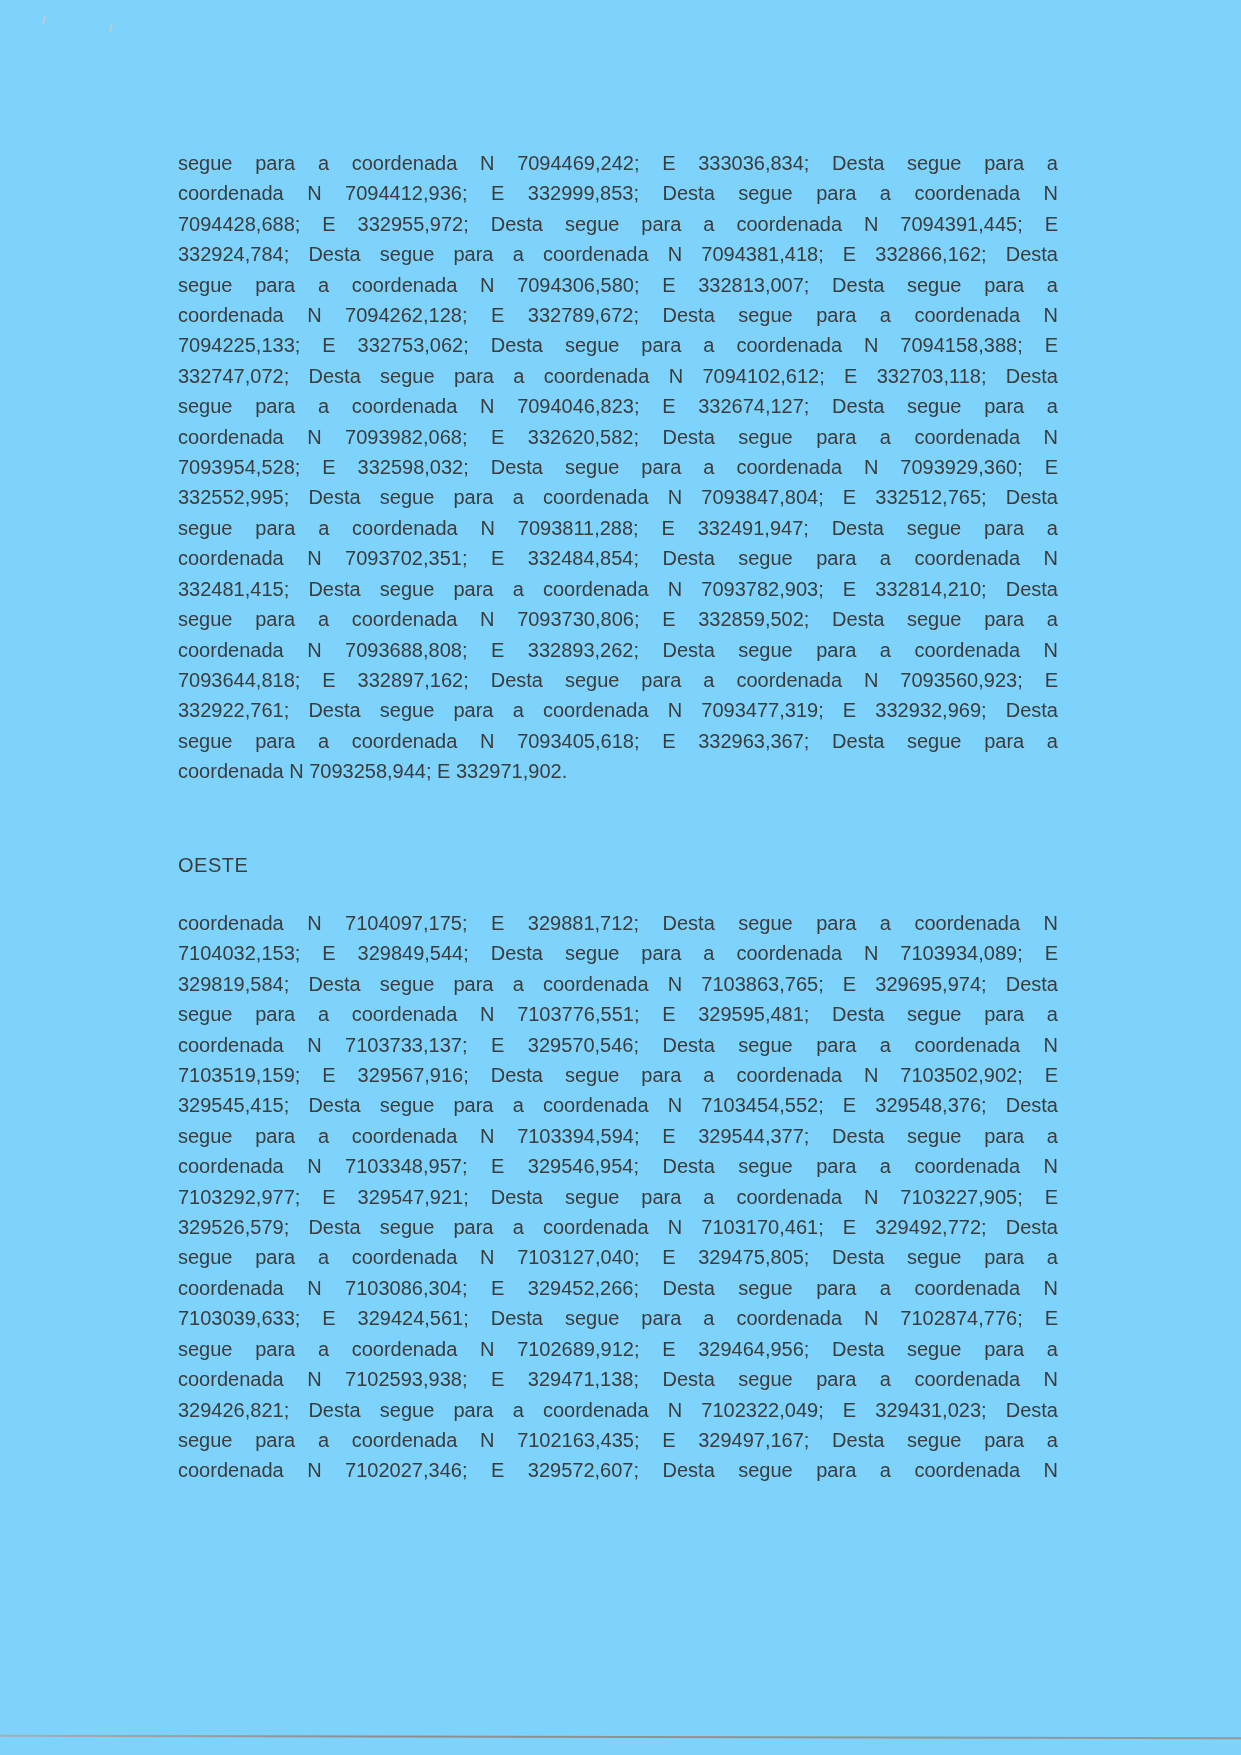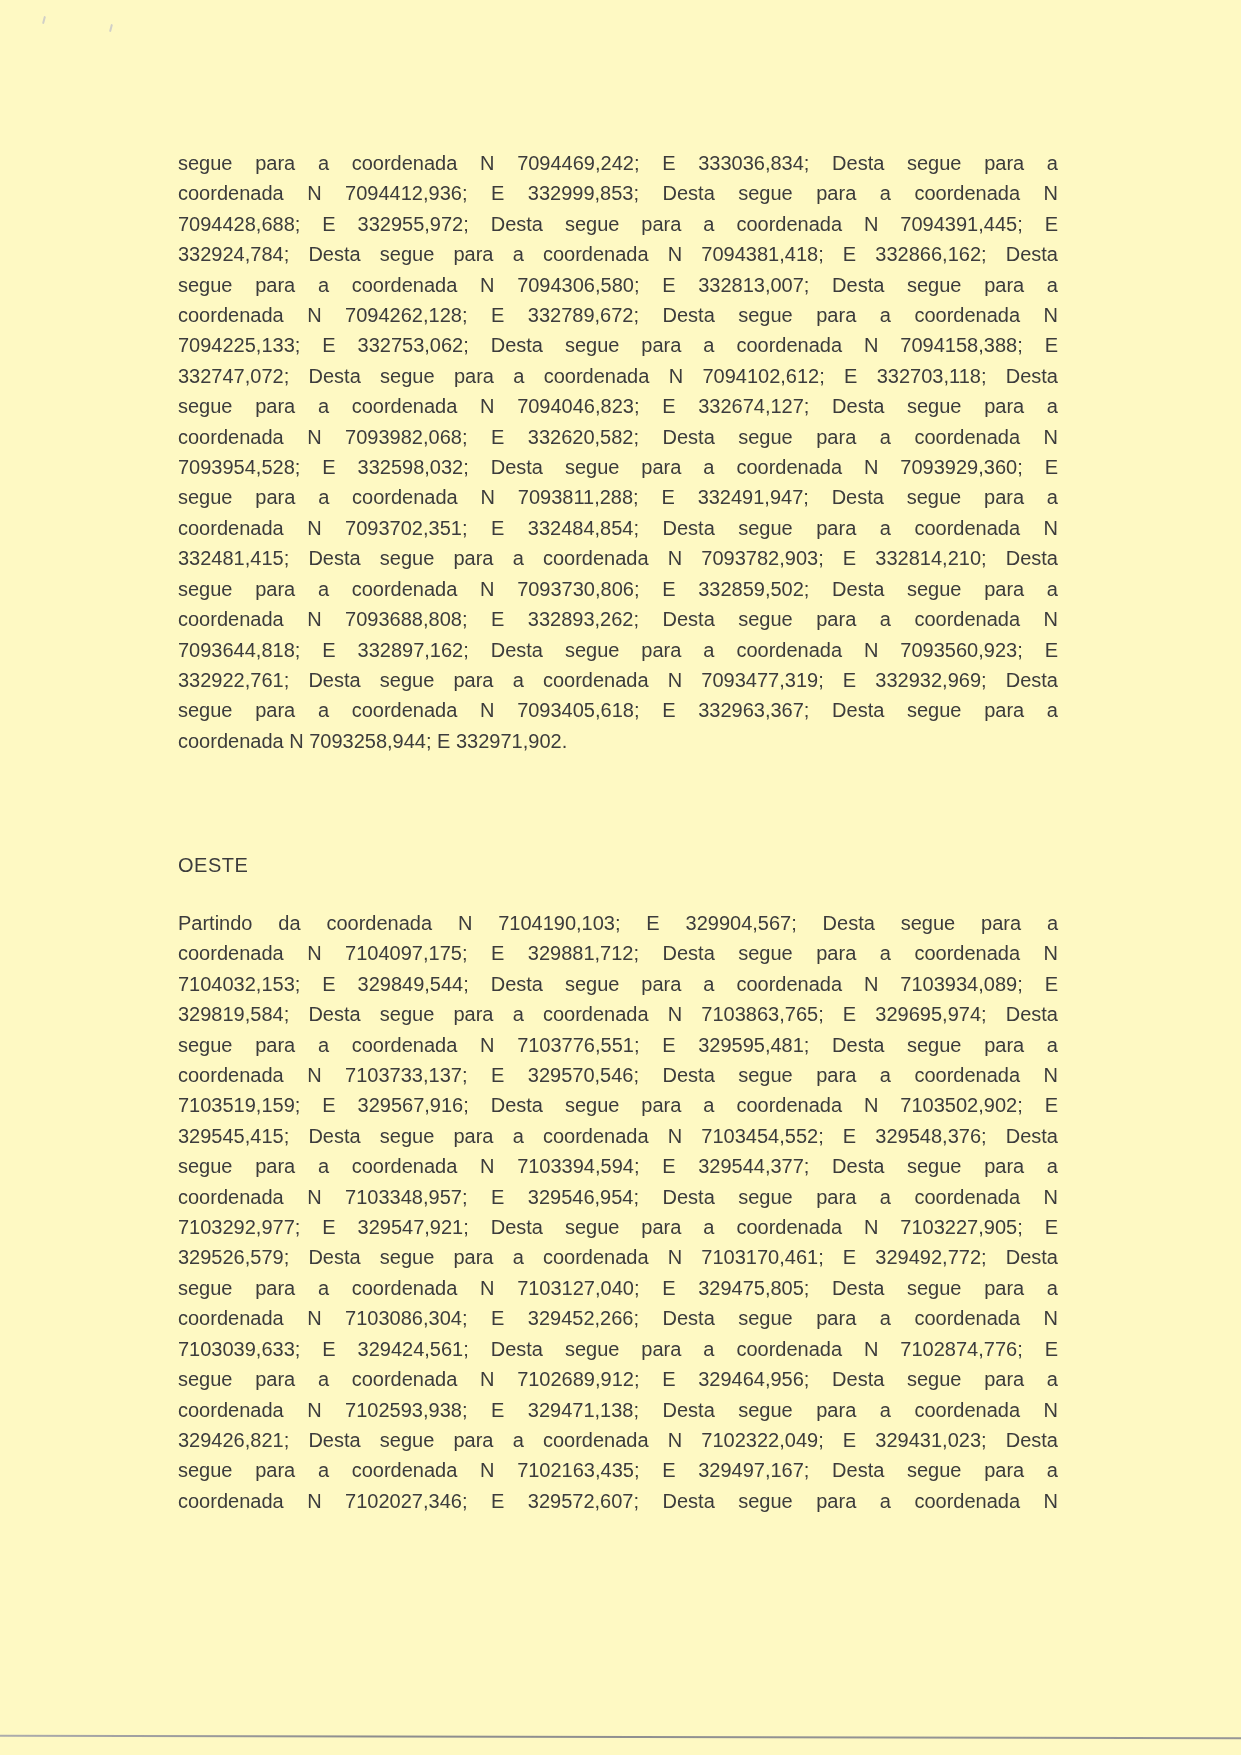--- a/index.html
+++ b/index.html
@@ -5,21 +5,21 @@
   html, body { margin: 0; padding: 0; }
   body {
     width: 1241px; height: 1755px;
     background: #ffffff;
     font-family: "Liberation Sans", sans-serif;
     position: relative;
     overflow: hidden;
   }
   .page {
     position: absolute; inset: 0;
-    background: #fef9c3;
+    background: #7dd3fc;
   }
   .para {
     position: absolute;
     left: 178px; width: 880px;
     color: #3c3c3c;
     font-size: 20px;
     line-height: 30.4px;
   }
   .para .line {
     text-align: justify;
@@ -71,35 +71,35 @@
       <div class="line">coordenada N 7094412,936; E 332999,853; Desta segue para a coordenada N</div>
       <div class="line">7094428,688; E 332955,972; Desta segue para a coordenada N 7094391,445; E</div>
       <div class="line">332924,784; Desta segue para a coordenada N 7094381,418; E 332866,162; Desta</div>
       <div class="line">segue para a coordenada N 7094306,580; E 332813,007; Desta segue para a</div>
       <div class="line">coordenada N 7094262,128; E 332789,672; Desta segue para a coordenada N</div>
       <div class="line">7094225,133; E 332753,062; Desta segue para a coordenada N 7094158,388; E</div>
       <div class="line">332747,072; Desta segue para a coordenada N 7094102,612; E 332703,118; Desta</div>
       <div class="line">segue para a coordenada N 7094046,823; E 332674,127; Desta segue para a</div>
       <div class="line">coordenada N 7093982,068; E 332620,582; Desta segue para a coordenada N</div>
       <div class="line">7093954,528; E 332598,032; Desta segue para a coordenada N 7093929,360; E</div>
+      <div class="line">332552,995; Desta segue para a coordenada N 7093847,804; E 332512,765; Desta</div>
       <div class="line">segue para a coordenada N 7093811,288; E 332491,947; Desta segue para a</div>
       <div class="line">coordenada N 7093702,351; E 332484,854; Desta segue para a coordenada N</div>
       <div class="line">332481,415; Desta segue para a coordenada N 7093782,903; E 332814,210; Desta</div>
       <div class="line">segue para a coordenada N 7093730,806; E 332859,502; Desta segue para a</div>
       <div class="line">coordenada N 7093688,808; E 332893,262; Desta segue para a coordenada N</div>
       <div class="line">7093644,818; E 332897,162; Desta segue para a coordenada N 7093560,923; E</div>
       <div class="line">332922,761; Desta segue para a coordenada N 7093477,319; E 332932,969; Desta</div>
       <div class="line">segue para a coordenada N 7093405,618; E 332963,367; Desta segue para a</div>
       <div class="line plain">coordenada N 7093258,944; E 332971,902.</div>
     </div>
 
   <div class="heading">OESTE</div>
 
   <div class="para p2">
-      <div class="line">Partindo da coordenada N 7104190,103; E 329904,567; Desta segue para a</div>
       <div class="line">coordenada N 7104097,175; E 329881,712; Desta segue para a coordenada N</div>
       <div class="line">7104032,153; E 329849,544; Desta segue para a coordenada N 7103934,089; E</div>
       <div class="line">329819,584; Desta segue para a coordenada N 7103863,765; E 329695,974; Desta</div>
       <div class="line">segue para a coordenada N 7103776,551; E 329595,481; Desta segue para a</div>
       <div class="line">coordenada N 7103733,137; E 329570,546; Desta segue para a coordenada N</div>
       <div class="line">7103519,159; E 329567,916; Desta segue para a coordenada N 7103502,902; E</div>
       <div class="line">329545,415; Desta segue para a coordenada N 7103454,552; E 329548,376; Desta</div>
       <div class="line">segue para a coordenada N 7103394,594; E 329544,377; Desta segue para a</div>
       <div class="line">coordenada N 7103348,957; E 329546,954; Desta segue para a coordenada N</div>
       <div class="line">7103292,977; E 329547,921; Desta segue para a coordenada N 7103227,905; E</div>

